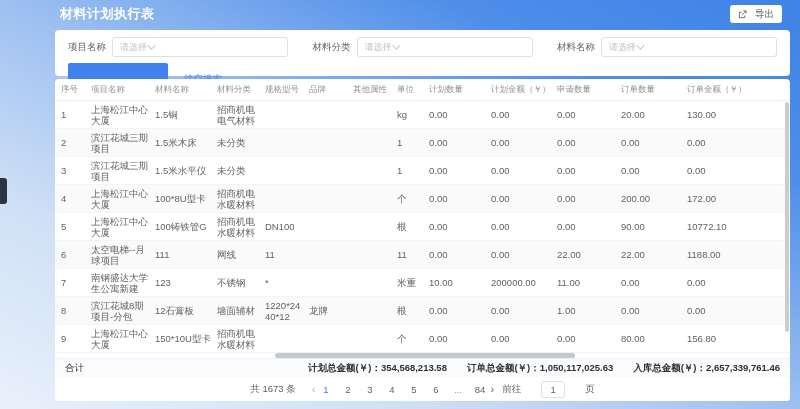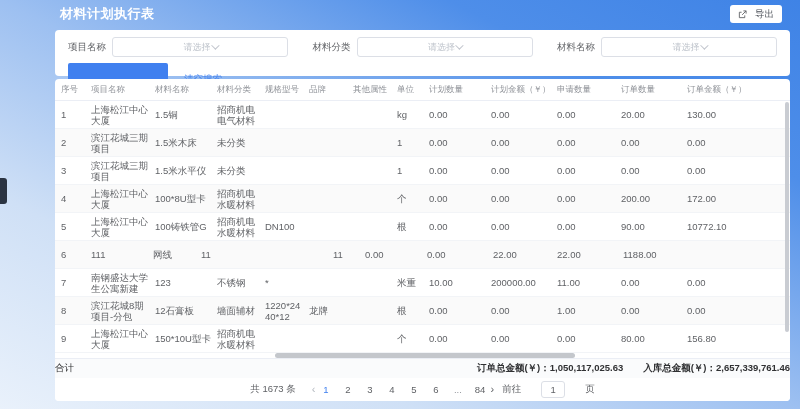--- a/index.html
+++ b/index.html
@@ -13,21 +13,21 @@
   .page-title{color:#fff;font-size:13px;font-weight:700;padding-left:5px;letter-spacing:.5px;}
   .export-btn{position:absolute;right:8px;top:5px;height:18px;background:#fff;border:none;border-radius:3px;
     display:flex;align-items:center;gap:8px;padding:0 8px;font-size:9.5px;color:#4a4f57;cursor:pointer;}
   .left-tab{position:absolute;left:0;top:178px;width:7px;height:26px;background:#2b3442;border-radius:0 3px 3px 0;cursor:pointer;}
 
   .filter-card{margin-top:2px;background:#fff;border-radius:4px;padding:7px 13px;box-sizing:border-box;height:46px;}
   .filter-row{display:flex;justify-content:space-between;align-items:center;height:20px;}
   .filter-group{display:flex;align-items:center;}
   .filter-label{font-size:9.5px;color:#606266;margin-right:6px;white-space:nowrap;}
   .select{width:176px;height:20px;border:1px solid #dcdfe6;border-radius:3px;display:flex;align-items:center;
-    justify-content:center;padding:0 7px;box-sizing:border-box;background:#fff;cursor:pointer;}
+    justify-content:flex-start;padding:0 7px;box-sizing:border-box;background:#fff;cursor:pointer;}
   .placeholder{font-size:9px;color:#bfc4cc;}
   .chevron{width:5px;height:5px;border-right:1px solid #c0c4cc;border-bottom:1px solid #c0c4cc;
     transform:rotate(45deg) translateY(-2px);}
   .action-row{margin-top:6px;display:flex;align-items:center;}
   .search-btn{width:100px;height:16px;background:#4080ef;color:#fff;font-size:12px;border:none;border-radius:2px;
     line-height:16px;text-align:center;cursor:pointer;padding:16px;}
   .clear-link{margin-left:16px;color:#4080ef;font-size:9.5px;cursor:pointer;text-decoration:none;}
 
   .table-card{position:relative;margin-top:3px;background:#fff;border-radius:4px;height:322px;overflow:hidden;}
   .thead{display:flex;height:22px;align-items:center;border-bottom:1px solid #ebeef5;box-sizing:border-box;}
@@ -36,21 +36,21 @@
   .tr.striped{background:#fafafa;}
   .td{font-size:9.5px;color:#606266;line-height:11px;white-space:pre-line;word-break:break-all;overflow:hidden;max-height:24px;}
   .c0{width:30px}.c1{width:64px}.c2{width:62px}.c3{width:48px}.c4{width:44px}.c5{width:44px}.c6{width:44px}
   .c7{width:32px}.c8{width:62px}.c9{width:66px}.c10{width:64px}.c11{width:66px}.c12{flex:1;}
   .th,.td{padding-left:6px;box-sizing:border-box;flex:none;}
   .c12{flex:1 1 auto;}
   .hthumb{position:absolute;top:274px;left:220px;width:300px;height:5px;border-radius:3px;background:#c4c7cc;cursor:pointer;}
   .vthumb{position:absolute;top:23px;right:1px;width:4px;height:230px;border-radius:2px;background:#c9ccd2;cursor:pointer;}
 
   .summary-row{position:absolute;top:279px;left:0;right:0;height:20px;background:#fafbfc;border-top:1px solid #ebeef5;
-    display:flex;align-items:center;padding:0 0;box-sizing:border-box;}
+    display:flex;align-items:center;padding:0 10px;box-sizing:border-box;}
   .summary-label{font-size:9.5px;color:#303133;}
   .summary-items{margin-left:auto;display:flex;gap:20px;}
   .summary-item{font-size:9.5px;color:#303133;font-weight:600;white-space:nowrap;}
 
   .pagination{position:absolute;top:299px;left:0;right:0;height:23px;background:#fff;display:flex;align-items:center;
     justify-content:center;font-size:9.5px;color:#606266;}
   .pg-total{margin-right:12px;}
   .pg-arrow{color:#b4b9c0;font-size:11px;margin:0 4px;cursor:pointer;line-height:1;}
   .pg-arrow.next{color:#606266;}
   .page-list{display:flex;gap:9px;}
@@ -202,20 +202,21 @@
           <div class="td c6"></div>
           <div class="td c7">根</div>
           <div class="td c8">0.00</div>
           <div class="td c9">0.00</div>
           <div class="td c10">0.00</div>
           <div class="td c11">90.00</div>
           <div class="td c12">10772.10</div>
         </div>
         <div class="tr striped">
           <div class="td c0">6</div>
+          <div class="td c1">太空电梯--月球项目</div>
           <div class="td c2">111</div>
           <div class="td c3">网线</div>
           <div class="td c4">11</div>
           <div class="td c5"></div>
           <div class="td c6"></div>
           <div class="td c7">11</div>
           <div class="td c8">0.00</div>
           <div class="td c9">0.00</div>
           <div class="td c10">22.00</div>
           <div class="td c11">22.00</div>
@@ -267,20 +268,21 @@
           <div class="td c11">80.00</div>
           <div class="td c12">156.80</div>
         </div>
       </div>
     <div class="hthumb"></div>
     <div class="vthumb"></div>
 
     <div class="summary-row">
       <span class="summary-label">合计</span>
       <div class="summary-items">
+        <span class="summary-item"><span>计划总金额(￥)：</span><span>354,568,213.58</span></span>
         <span class="summary-item"><span>订单总金额(￥)：</span><span>1,050,117,025.63</span></span>
         <span class="summary-item"><span>入库总金额(￥)：</span><span>2,657,339,761.46</span></span>
       </div>
     </div>
 
     <div class="pagination">
       <span class="pg-total">共 1673 条</span>
       <span class="pg-arrow prev">‹</span>
       <span class="page-list">
           <span class="page active">1</span>

